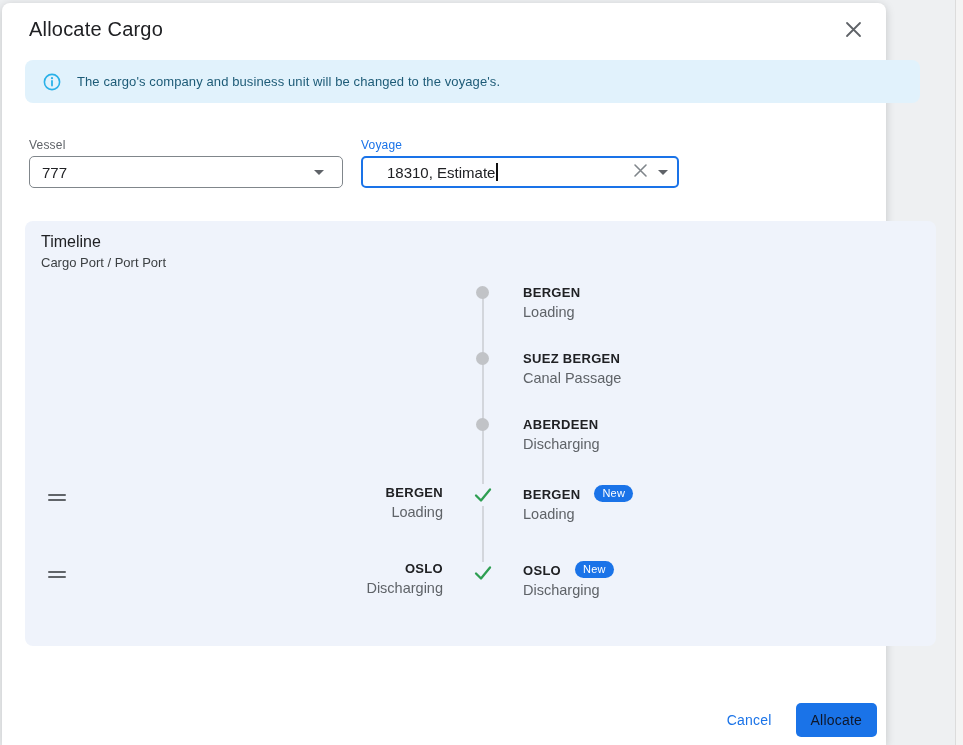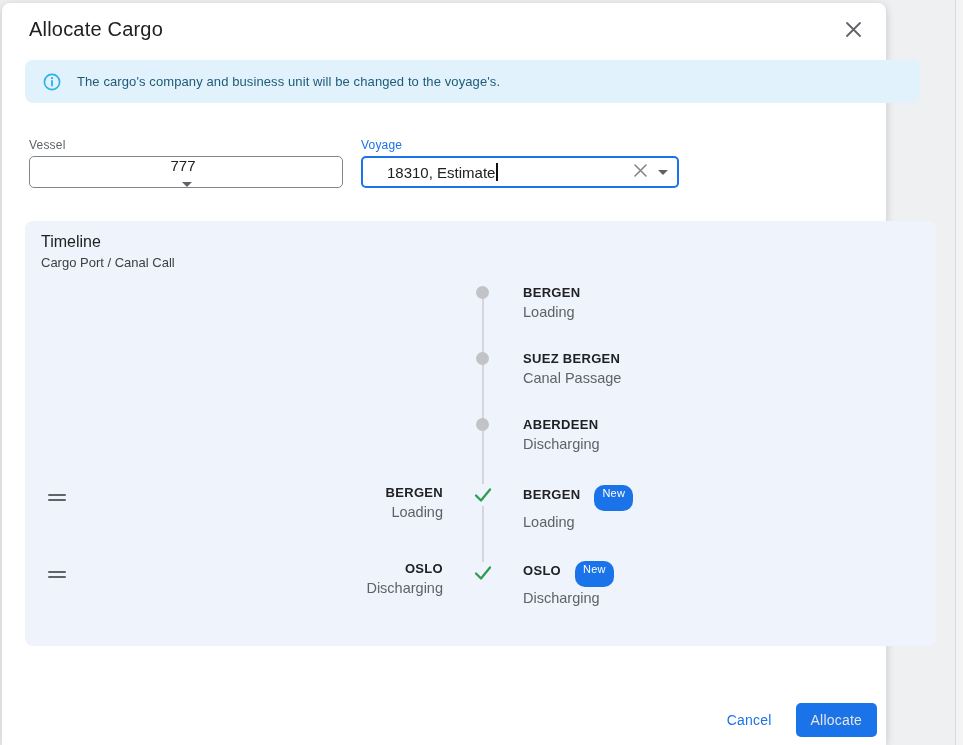--- a/index.html
+++ b/index.html
@@ -35,21 +35,21 @@
   }
   .banner-text { font-size:13px; color:#1d5b77; letter-spacing:.1px; }
 
   .field-group { position:absolute; top:135px; }
   .field-group.vessel { left:27px; width:314px; }
   .field-group.voyage { left:359px; width:318px; }
   .field-label { font-size:12px; color:#5f6368; margin-bottom:4px; letter-spacing:.2px; }
   .field-label.focused { color:#1a73e8; }
   .select-box {
     height:32px; border:1px solid #80868b; border-radius:5px; background:#fff;
-    display:flex; align-items:center; padding:0 18px 0 12px; cursor:pointer;flex-direction:column;
+    display:flex; align-items:center; padding:0 18px 0 12px; cursor:pointer;
   }
   .select-box .value { font-size:15px; color:#202124; flex:1; }
   .caret {
     width:0; height:0; border-left:5px solid transparent; border-right:5px solid transparent;
     border-top:5px solid #5f6368; margin-left:8px;
   }
   .combo-box {
     height:32px; border:2px solid #1a73e8; border-radius:5px; background:#fff;
     display:flex; align-items:center; padding:0 9px 0 11px;
   }
@@ -71,38 +71,38 @@
   .tl-check {
     position:absolute; left:447px; width:22px; height:22px; transform:translateY(-11px);
     background:#eff3fb; display:flex; align-items:center; justify-content:center;
   }
   .stop-block { position:absolute; left:498px; }
   .cargo-block { position:absolute; right:493px; text-align:right; }
   .port-name { font-size:13px; font-weight:700; color:#202124; letter-spacing:.3px; line-height:16px; }
   .activity { font-size:14.5px; color:#5f6368; line-height:17px; margin-top:3px; }
   .badge-new {
     display:inline-block; background:#1a73e8; color:#fff; font-size:11px; font-weight:500;
-    border-radius:10px; padding:2px 8px 12px; margin-left:14px; vertical-align:2px; letter-spacing:.2px;
+    border-radius:10px; padding:2px 8px 3px; margin-left:14px; vertical-align:2px; letter-spacing:.2px;
   }
   .drag-handle {
     position:absolute; left:23px; width:18px; cursor:grab;
     display:flex; flex-direction:column; gap:3px; transform:translateY(-4px);
   }
   .drag-handle span { display:block; height:2px; background:#606469; border-radius:1px; }
 
   .footer {
     position:absolute; right:9px; bottom:8px;
     display:flex; align-items:center; gap:24px;
   }
   .cancel-btn {
     background:none; border:none; color:#1a73e8; font-size:14px; font-weight:500;
     font-family:"Liberation Sans", sans-serif; cursor:pointer; letter-spacing:.2px;
   }
   .allocate-btn {
-    background:#1a73e8; border:none; color:#e5e5e5; font-size:14px; font-weight:500;
+    background:#1a73e8; border:none; color:#0f172a; font-size:14px; font-weight:500;
     font-family:"Liberation Sans", sans-serif; height:34px; padding:0 15px;
     border-radius:5px; cursor:pointer; letter-spacing:.2px;
   }
 </style>
 </head>
 <body>
 
 <div class="page-edge"></div>
 
 <div class="modal">
@@ -149,21 +149,21 @@
               <path d="M2 2 L13 13 M13 2 L2 13" stroke="#80868b" stroke-width="1.6" stroke-linecap="round"></path>
             </svg>
         </span>
       </button>
       <span class="caret"></span>
     </div>
   </div>
 
   <div class="timeline-panel">
     <div class="tl-title">Timeline</div>
-    <div class="tl-subtitle">Cargo Port / Canal Call</div>
+    <div class="tl-subtitle">Cargo Port / Port Port</div>
 
     <div class="tl-line"></div>
 
     <div class="tl-dot" style="top:71px;"></div>
     <div class="stop-block" style="top:64px;">
       <div class="port-name">BERGEN</div>
       <div class="activity">Loading</div>
     </div>
 
     <div class="tl-dot" style="top:137px;"></div>

